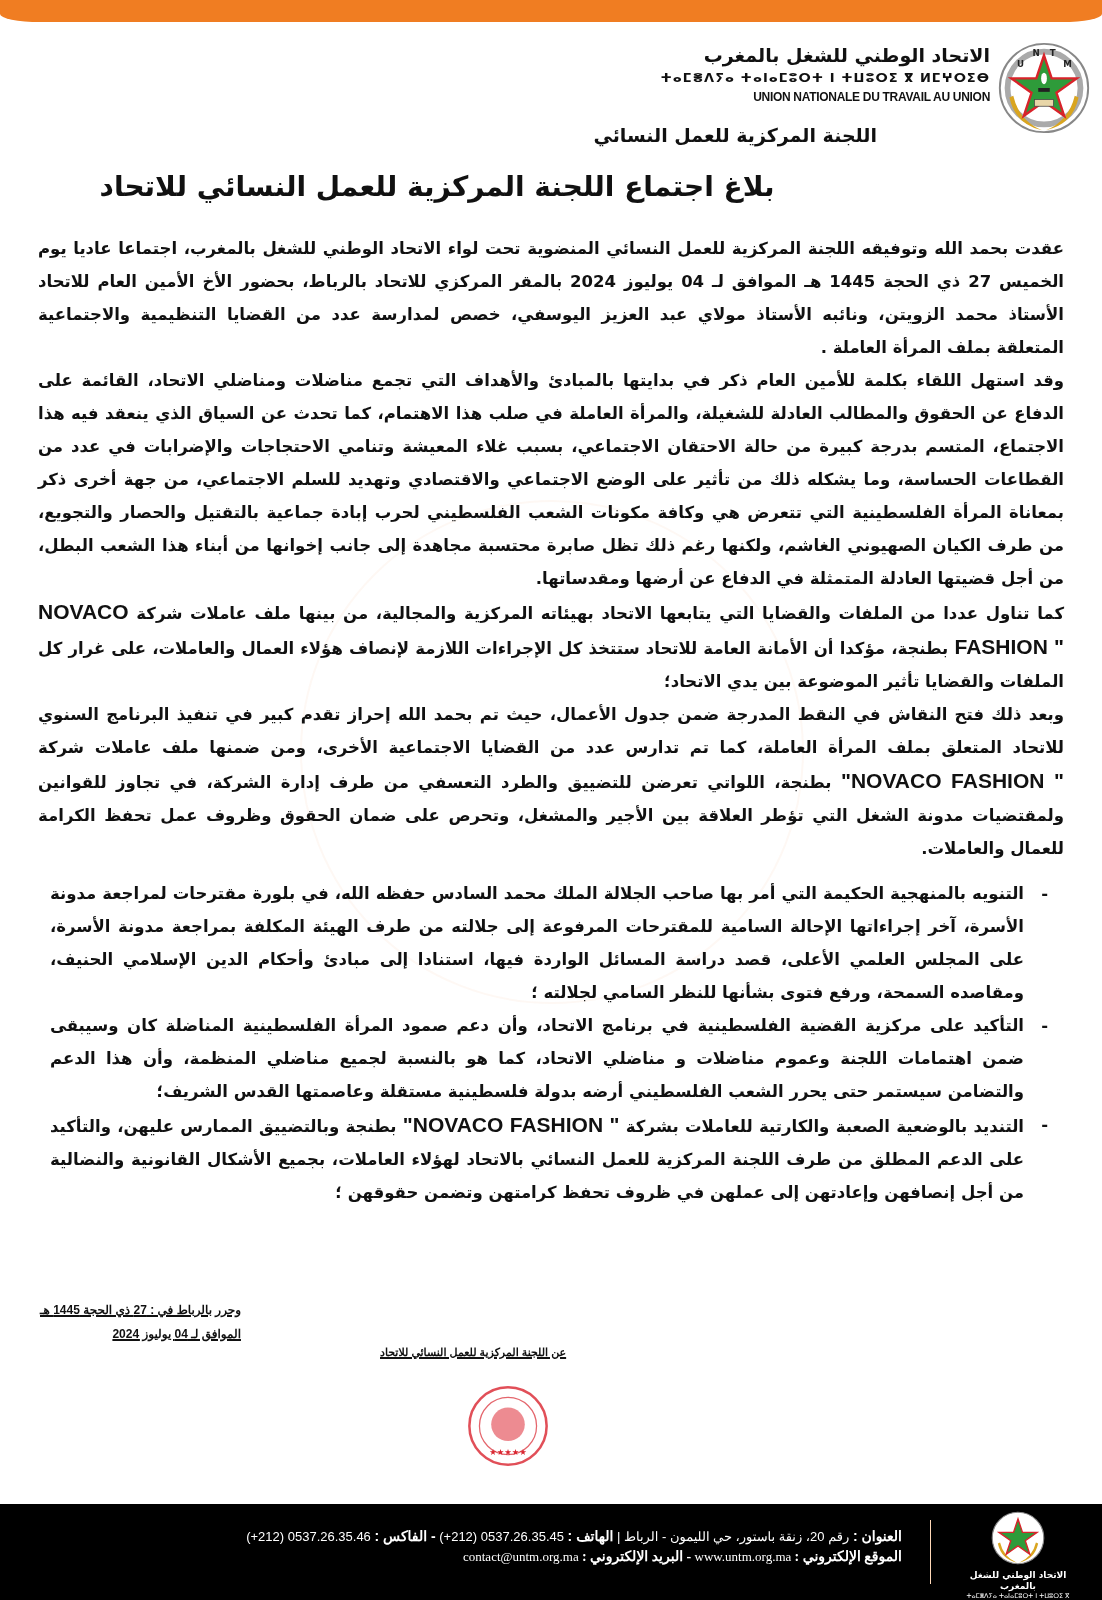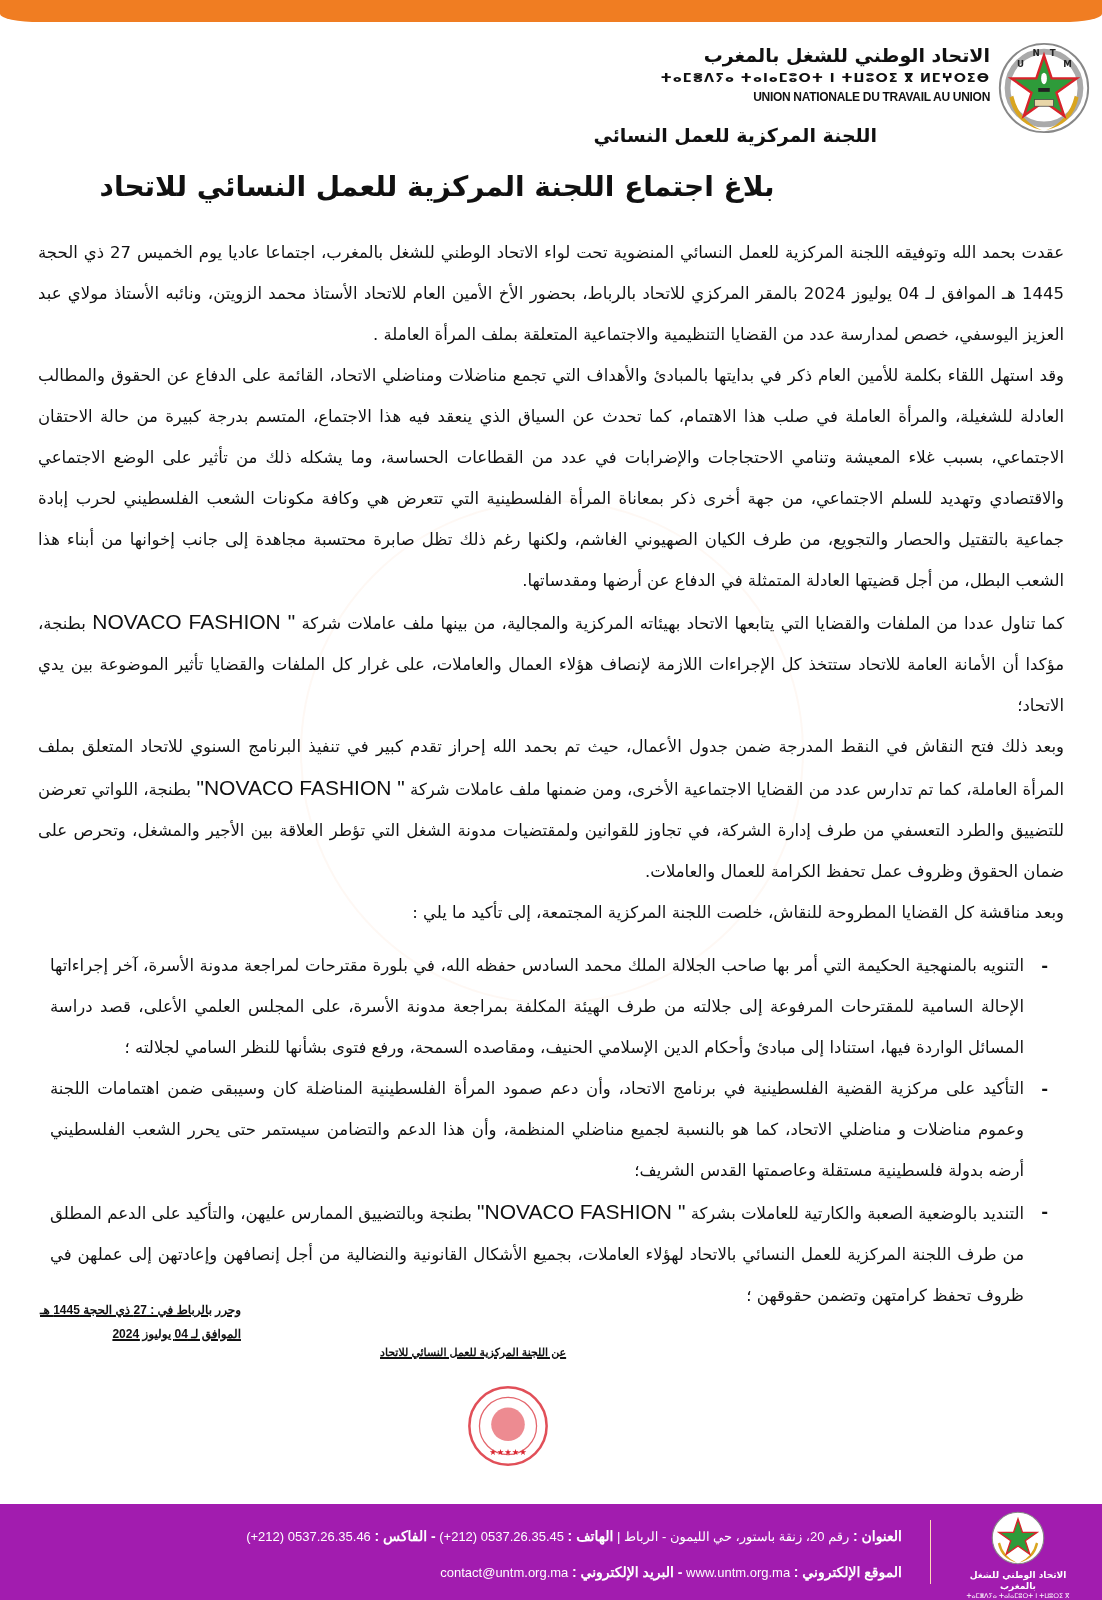--- a/index.html
+++ b/index.html
@@ -24,21 +24,21 @@
   .org-fr { font-size: 12px; font-weight: bold; line-height: 18px; direction: ltr; text-align: right; font-family: "Liberation Sans", sans-serif; letter-spacing: -0.3px; }
   .committee { position: absolute; right: 225px; top: 94px; font-size: 19px; font-weight: bold; direction: rtl; }
   .doc-title {
     position: absolute; left: 0; top: 170px; width: 874px; text-align: center;
     font-size: 28px; font-weight: bold; direction: rtl;
     font-family: "DejaVu Sans", sans-serif;
   }
   .body-text {
     position: absolute; left: 38px; top: 232px; width: 1026px;
     direction: rtl; text-align: justify; text-align-last: right;
-    font-size: 16.5px; font-weight: normal; line-height: 41px;
+    font-size: 16.5px; font-weight: bold; line-height: 33px;
     font-family: "DejaVu Sans", sans-serif;
   }
   .body-text p { margin: 0; }
   .latin { font-family: "Liberation Sans", sans-serif; font-size: 21px; direction: ltr; unicode-bidi: embed; }
   .body-text ul { margin: 12px; padding: 0 28px 0 0; list-style: none; }
   .body-text li { position: relative; }
   .body-text li::before {
     content: "-"; position: absolute; right: -24px; top: 0; font-weight: bold;
   }
   .sign-date {
@@ -48,29 +48,29 @@
   }
   .sign-date div { text-decoration: underline; text-decoration-thickness: 2px; }
   .sign-committee {
     position: absolute; left: 380px; top: 1346px; direction: rtl;
     font-size: 11px; font-weight: bold; text-decoration: underline; text-decoration-thickness: 2px;
     font-family: "Liberation Sans", sans-serif;
   }
   .stamp { position: absolute; left: 466px; top: 1384px; width: 84px; height: 84px; }
   .footer {
     position: absolute; left: 0; top: 1504px; width: 1102px; height: 96px;
-    background: #a21caf;
+    background: #000000;
   }
   .footer-divider { position: absolute; left: 930px; top: 16px; width: 1px; height: 64px; background: #ffd8b8; }
   .footer-line1, .footer-line2 {
     position: absolute; right: 200px; color: #fff; direction: rtl; text-align: right;
     font-family: "Liberation Sans", sans-serif; white-space: nowrap;
   }
   .footer-line1 { top: 24px; font-size: 13px; }
-  .footer-line2 { top: 60px; font-size: 13px; }
+  .footer-line2 { top: 44px; font-size: 13px; font-family: Liberation Serif, serif; }
   .footer-line1 b, .footer-line2 b { font-size: 14px; }
   .footer-logo { position: absolute; right: 24px; top: 6px; width: 120px; text-align: center; }
   .footer-logo svg { width: 56px; height: 56px; }
   .footer-logo .fl-ar { color: #fff; font-size: 9px; font-weight: bold; direction: rtl; line-height: 11px; }
   .footer-logo .fl-tf, .footer-logo .fl-fr { color: #fff; font-size: 6.5px; line-height: 9px; }
   .watermark {
     position: absolute; left: 300px; top: 500px; width: 500px; height: 500px;
     border-radius: 50%; border: 2px solid rgba(240,125,34,0.05);
   }
 </style>
@@ -111,21 +111,20 @@
   <p>
     <span>كما تناول عددا من الملفات والقضايا التي يتابعها الاتحاد بهيئاته المركزية والمجالية، من بينها ملف عاملات شركة</span>
     <span class="latin">NOVACO FASHION "</span>
     <span>بطنجة، مؤكدا أن الأمانة العامة للاتحاد ستتخذ كل الإجراءات اللازمة لإنصاف هؤلاء العمال والعاملات، على غرار كل الملفات والقضايا تأثير الموضوعة بين يدي الاتحاد؛</span>
   </p>
   <p>
     <span>وبعد ذلك فتح النقاش في النقط المدرجة ضمن جدول الأعمال، حيث تم بحمد الله إحراز تقدم كبير في تنفيذ البرنامج السنوي للاتحاد المتعلق بملف المرأة العاملة، كما تم تدارس عدد من القضايا الاجتماعية الأخرى، ومن ضمنها ملف عاملات شركة</span>
     <span class="latin">"NOVACO FASHION "</span>
     <span>بطنجة، اللواتي تعرضن للتضييق والطرد التعسفي من طرف إدارة الشركة، في تجاوز للقوانين ولمقتضيات مدونة الشغل التي تؤطر العلاقة بين الأجير والمشغل، وتحرص على ضمان الحقوق وظروف عمل تحفظ الكرامة للعمال والعاملات.</span>
   </p>
-  <p>وبعد مناقشة كل القضايا المطروحة للنقاش، خلصت اللجنة المركزية المجتمعة، إلى تأكيد ما يلي :</p>
   <ul>
     <li>التنويه بالمنهجية الحكيمة التي أمر بها صاحب الجلالة الملك محمد السادس حفظه الله، في بلورة مقترحات لمراجعة مدونة الأسرة، آخر إجراءاتها الإحالة السامية للمقترحات المرفوعة إلى جلالته من طرف الهيئة المكلفة بمراجعة مدونة الأسرة، على المجلس العلمي الأعلى، قصد دراسة المسائل الواردة فيها، استنادا إلى مبادئ وأحكام الدين الإسلامي الحنيف، ومقاصده السمحة، ورفع فتوى بشأنها للنظر السامي لجلالته ؛</li>
     <li>التأكيد على مركزية القضية الفلسطينية في برنامج الاتحاد، وأن دعم صمود المرأة الفلسطينية المناضلة كان وسيبقى ضمن اهتمامات اللجنة وعموم مناضلات و مناضلي  الاتحاد، كما هو بالنسبة لجميع مناضلي المنظمة، وأن هذا الدعم والتضامن سيستمر حتى يحرر الشعب الفلسطيني أرضه بدولة فلسطينية مستقلة وعاصمتها القدس الشريف؛</li>
     <li>
       <span>التنديد بالوضعية الصعبة والكارتية للعاملات بشركة</span>
       <span class="latin">"NOVACO FASHION "</span>
       <span>بطنجة وبالتضييق الممارس عليهن، والتأكيد على الدعم المطلق من طرف اللجنة المركزية للعمل النسائي بالاتحاد لهؤلاء العاملات، بجميع الأشكال القانونية والنضالية من أجل إنصافهن وإعادتهن إلى عملهن في ظروف تحفظ كرامتهن وتضمن حقوقهن ؛</span>
     </li>
   </ul>
 </div>

